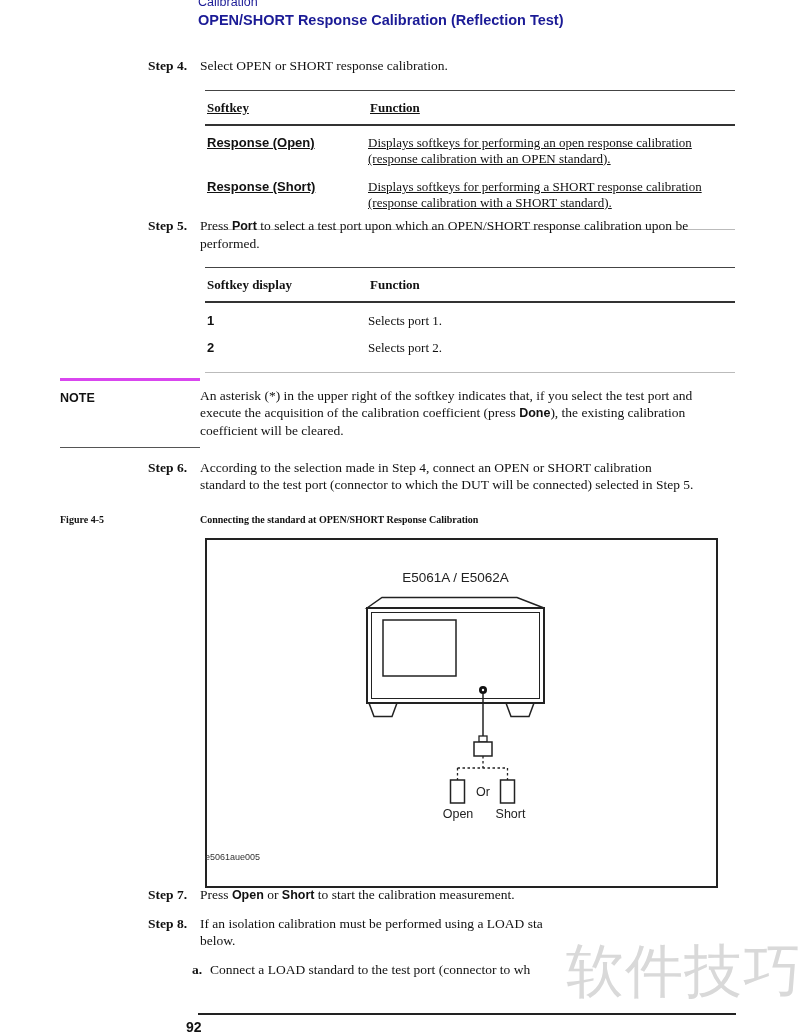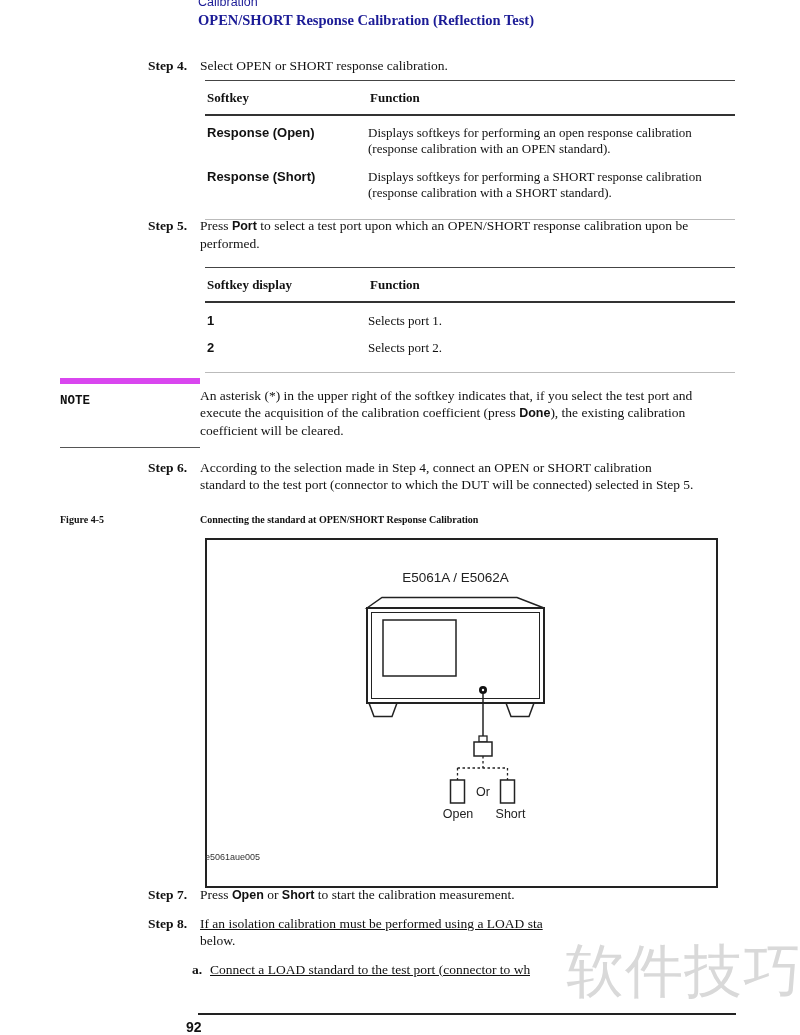--- a/index.html
+++ b/index.html
@@ -5,55 +5,55 @@
   * { margin:0; padding:0; box-sizing:border-box; }
   html,body { background:#ffffff; }
   .page {
     position:relative; width:800px; height:1035px; background:#fff;
     font-family:"Liberation Serif", serif; color:#111; overflow:hidden;
   }
 
   
   .header { position:absolute; left:198px; top:-5px; }
   .chapter { font-family:"Liberation Sans", sans-serif; font-size:12.5px; line-height:14px; color:#1b1b96; }
-  .doc-title { font-family:Liberation Serif, serif; font-weight:bold; font-size:14.5px; line-height:16px; color:#1b1b96; margin-top:3px; }
+  .doc-title { font-family:Liberation Sans, sans-serif; font-weight:bold; font-size:14.5px; line-height:16px; color:#1b1b96; margin-top:3px; }
 
   
   .step { position:absolute; left:148px; display:flex; font-size:13.5px; line-height:17px; }
   .step-label { width:52px; flex-shrink:0; font-weight:bold; }
   .step-body .ln { white-space:nowrap; }
   .key { font-family:"Liberation Sans", sans-serif; font-weight:bold; font-size:12.5px; }
 
   
   .doc-table { position:absolute; left:205px; width:530px; border-top:1px solid #444; font-size:13px; }
   .t-head { display:grid; grid-template-columns:163px 1fr; padding:10px 0 9px 2px; border-bottom:2px solid #333; font-weight:bold; line-height:14px; }
   .t-row { display:grid; grid-template-columns:163px 1fr; line-height:16px; }
   .t-key { font-family:"Liberation Sans", sans-serif; font-weight:bold; font-size:13px; padding-left:2px; }
   .t-bottom { border-bottom:1px solid #bbb; }
 
   
   .note { position:absolute; left:60px; top:378px; width:664px; display:flex; font-size:13.5px; line-height:17px; }
-  .note-label { width:140px; flex-shrink:0; border-top:6px solid #d946ef; border-bottom:1px solid #555; padding-top:9px;
-                font-family:Liberation Mono, monospace; font-weight:bold; font-size:12.5px; }
+  .note-label { width:140px; flex-shrink:0; border-top:3px solid #d946ef; border-bottom:1px solid #555; padding-top:9px;
+                font-family:Liberation Sans, sans-serif; font-weight:bold; font-size:12.5px; }
   .note-body { width:524px; padding-top:9px; padding-bottom:9px; }
   .note-body .ln { white-space:nowrap; }
 
   
   .fig-row { position:absolute; left:60px; top:512px; display:flex; font-size:10px; line-height:16px; font-weight:bold;font-family:Liberation Serif, serif; }
   .fig-label { width:140px; flex-shrink:0; }
   .figure-box { position:absolute; left:205px; top:538px; width:513px; height:350px; border:2px solid #222; }
   .figure-box .lbl { position:absolute; font-family:"Liberation Sans", sans-serif; color:#222; text-align:center; }
   .model-lbl { left:160px; top:30px; width:177px; font-size:13.5px; }
   .or-lbl { left:262px; top:245px; width:28px; font-size:12.5px; }
   .open-lbl { left:225px; top:267px; width:52px; font-size:12.5px; }
   .short-lbl { left:275px; top:267px; width:57px; font-size:12.5px; }
   .fig-code { position:absolute; left:205px; top:852px; font-family:"Liberation Sans", sans-serif; font-size:9px; color:#333; }
 
   
-  .clip { max-width:365px; overflow:hidden;text-decoration:underline; }
+  .clip { max-width:365px; overflow:hidden; }
 
   .substep { position:absolute; left:192px; top:961px; display:flex; font-size:13.5px; line-height:17px; }
   .substep-label { width:18px; flex-shrink:0; font-weight:bold; }
   .substep .clip { max-width:355px; white-space:nowrap; }
 
   
   .watermark { position:absolute; left:566px; top:936px; font-family:"Liberation Sans", sans-serif;
                font-size:58px; line-height:70px; letter-spacing:1px; color:#d9d9d9; white-space:nowrap; }
 
   
@@ -70,21 +70,21 @@
   <div class="header">
     <div class="chapter">Calibration</div>
     <div class="doc-title">OPEN/SHORT Response Calibration (Reflection Test)</div>
   </div>
 
   <div class="step" style="top:57px;">
     <span class="step-label">Step 4.</span>
     <span class="step-body"><span class="ln">Select OPEN or SHORT response calibration.</span></span>
   </div>
 
-  <div class="doc-table" style="top:80px;">
+  <div class="doc-table" style="top:90px;text-decoration:underline;">
     <div class="t-head">
       <span>Softkey</span>
       <span>Function</span>
     </div>
     <div class="t-row" style="padding-top:9px;">
       <span class="t-key">Response (Open)</span>
       <span>
         <span class="ln" style="display:block; white-space:nowrap;">Displays softkeys for performing an open response calibration</span>
         <span class="ln" style="display:block; white-space:nowrap;">(response calibration with an OPEN standard).</span>
       </span>

